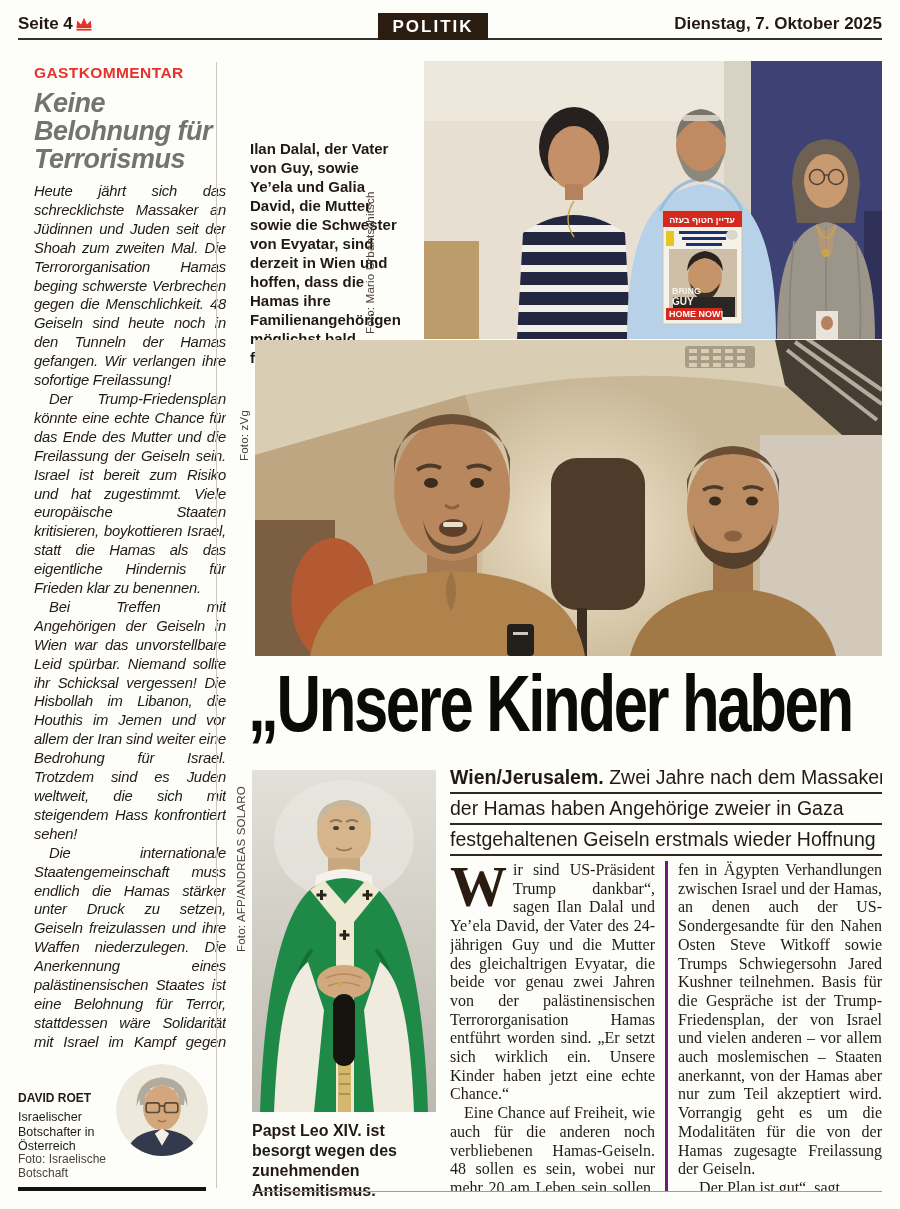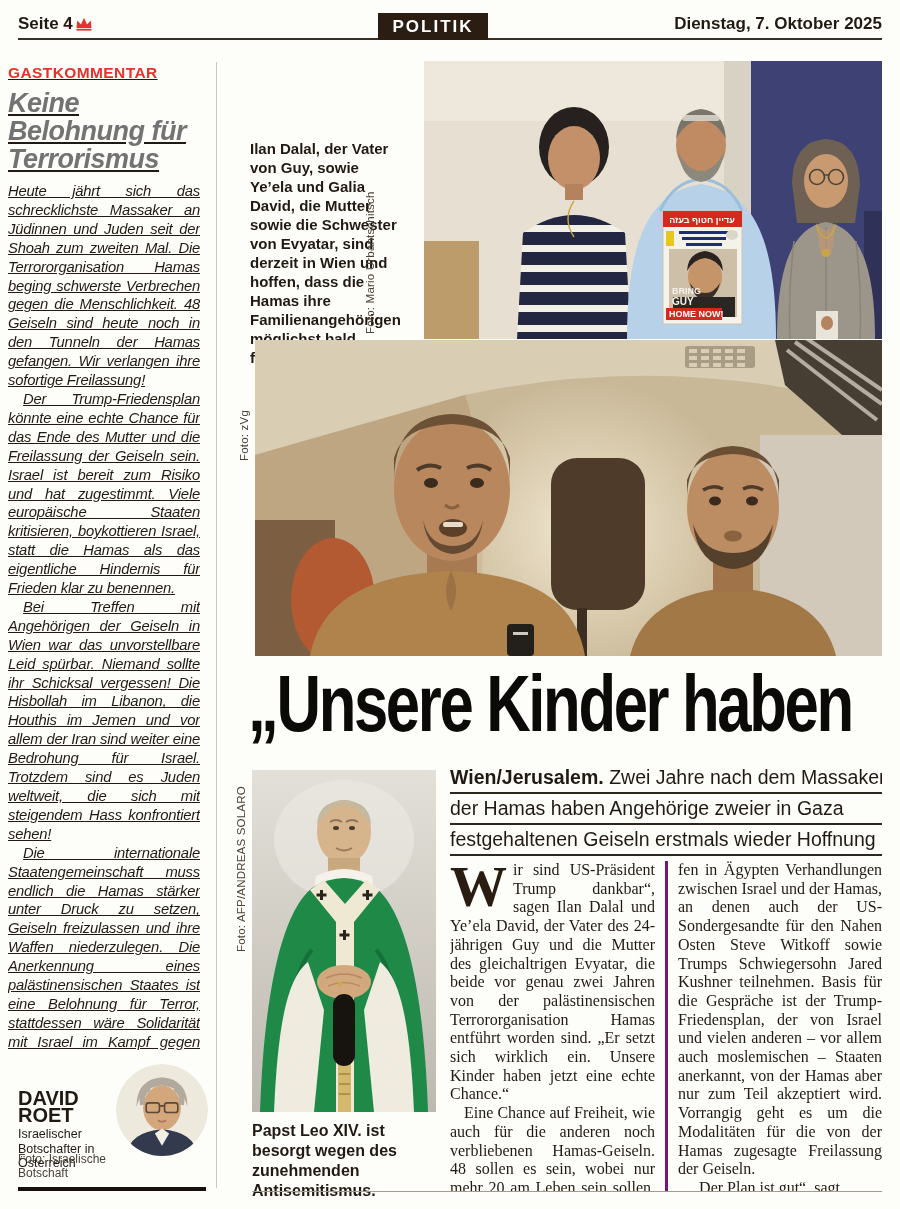--- a/index.html
+++ b/index.html
@@ -10,29 +10,29 @@
   }
   
   .header-line{position:absolute;left:18px;top:38px;width:864px;height:2px;background:#3a3126;}
   .page-label{position:absolute;left:18px;top:14px;font-size:17px;font-weight:700;display:flex;align-items:center;gap:2px;}
   .section-box{
     position:absolute;left:378px;top:13px;width:110px;height:27px;background:#2b1d11;
     color:#fff;font-size:17px;font-weight:800;letter-spacing:2px;text-align:center;line-height:27px;
   }
   .date-label{position:absolute;right:18px;top:14px;font-size:17px;font-weight:700;}
   
-  .commentary{position:absolute;left:8px;top:64px;width:192px;text-decoration:underline;}
+  .commentary{position:absolute;left:34px;top:64px;width:192px;}
   .kicker{color:#e5322a;font-size:15.5px;font-weight:800;letter-spacing:.4px;margin-bottom:7px;}
   .comm-headline{font-style:italic;font-weight:800;font-size:27px;line-height:28px;letter-spacing:-.5px;margin-bottom:9px;color:#737373;}
   .comm-text{height:868px;overflow:hidden;}
   .comm-text p{margin:0;font-style:italic;font-size:14.8px;line-height:18.9px;text-align:justify;letter-spacing:-.2px;}
   .comm-text p + p{text-indent:15px;}
   .author{position:absolute;left:18px;top:1078px;width:192px;height:96px;}
   .author-info{width:102px;}
-  .author-name{font-size:20px;line-height:17px;font-weight:800;margin-top:12px;}
+  .author-name{font-size:12px;line-height:17px;font-weight:800;margin-top:12px;}
   .author-role{font-size:12.5px;line-height:14.5px;margin-top:3px;}
   .author-photo{position:absolute;right:2px;top:-14px;width:92px;height:92px;border-radius:50%;overflow:hidden;}
   .author-credit{position:absolute;left:18px;top:1152px;width:120px;font-size:12px;line-height:14px;color:#4a4238;}
   .comm-endrule{position:absolute;left:18px;top:1187px;width:188px;height:4px;background:#17120d;}
   .divider-v{position:absolute;left:216px;top:62px;width:1px;height:1126px;background:#ccc7bd;}
   
   .caption-top{position:absolute;left:250px;top:139px;width:154px;font-size:15px;line-height:19px;font-weight:700;color:#221a12;}
   .arrow-circle{display:inline-flex;align-items:center;justify-content:center;width:13px;height:13px;border:1.5px solid #221a12;border-radius:50%;font-size:10px;font-weight:700;line-height:1;vertical-align:-1px;}
   .rot-credit{position:absolute;font-size:11.5px;color:#4a4238;writing-mode:vertical-rl;transform:rotate(180deg);letter-spacing:.2px;}
   .credit-family{left:364px;top:74px;height:260px;}

